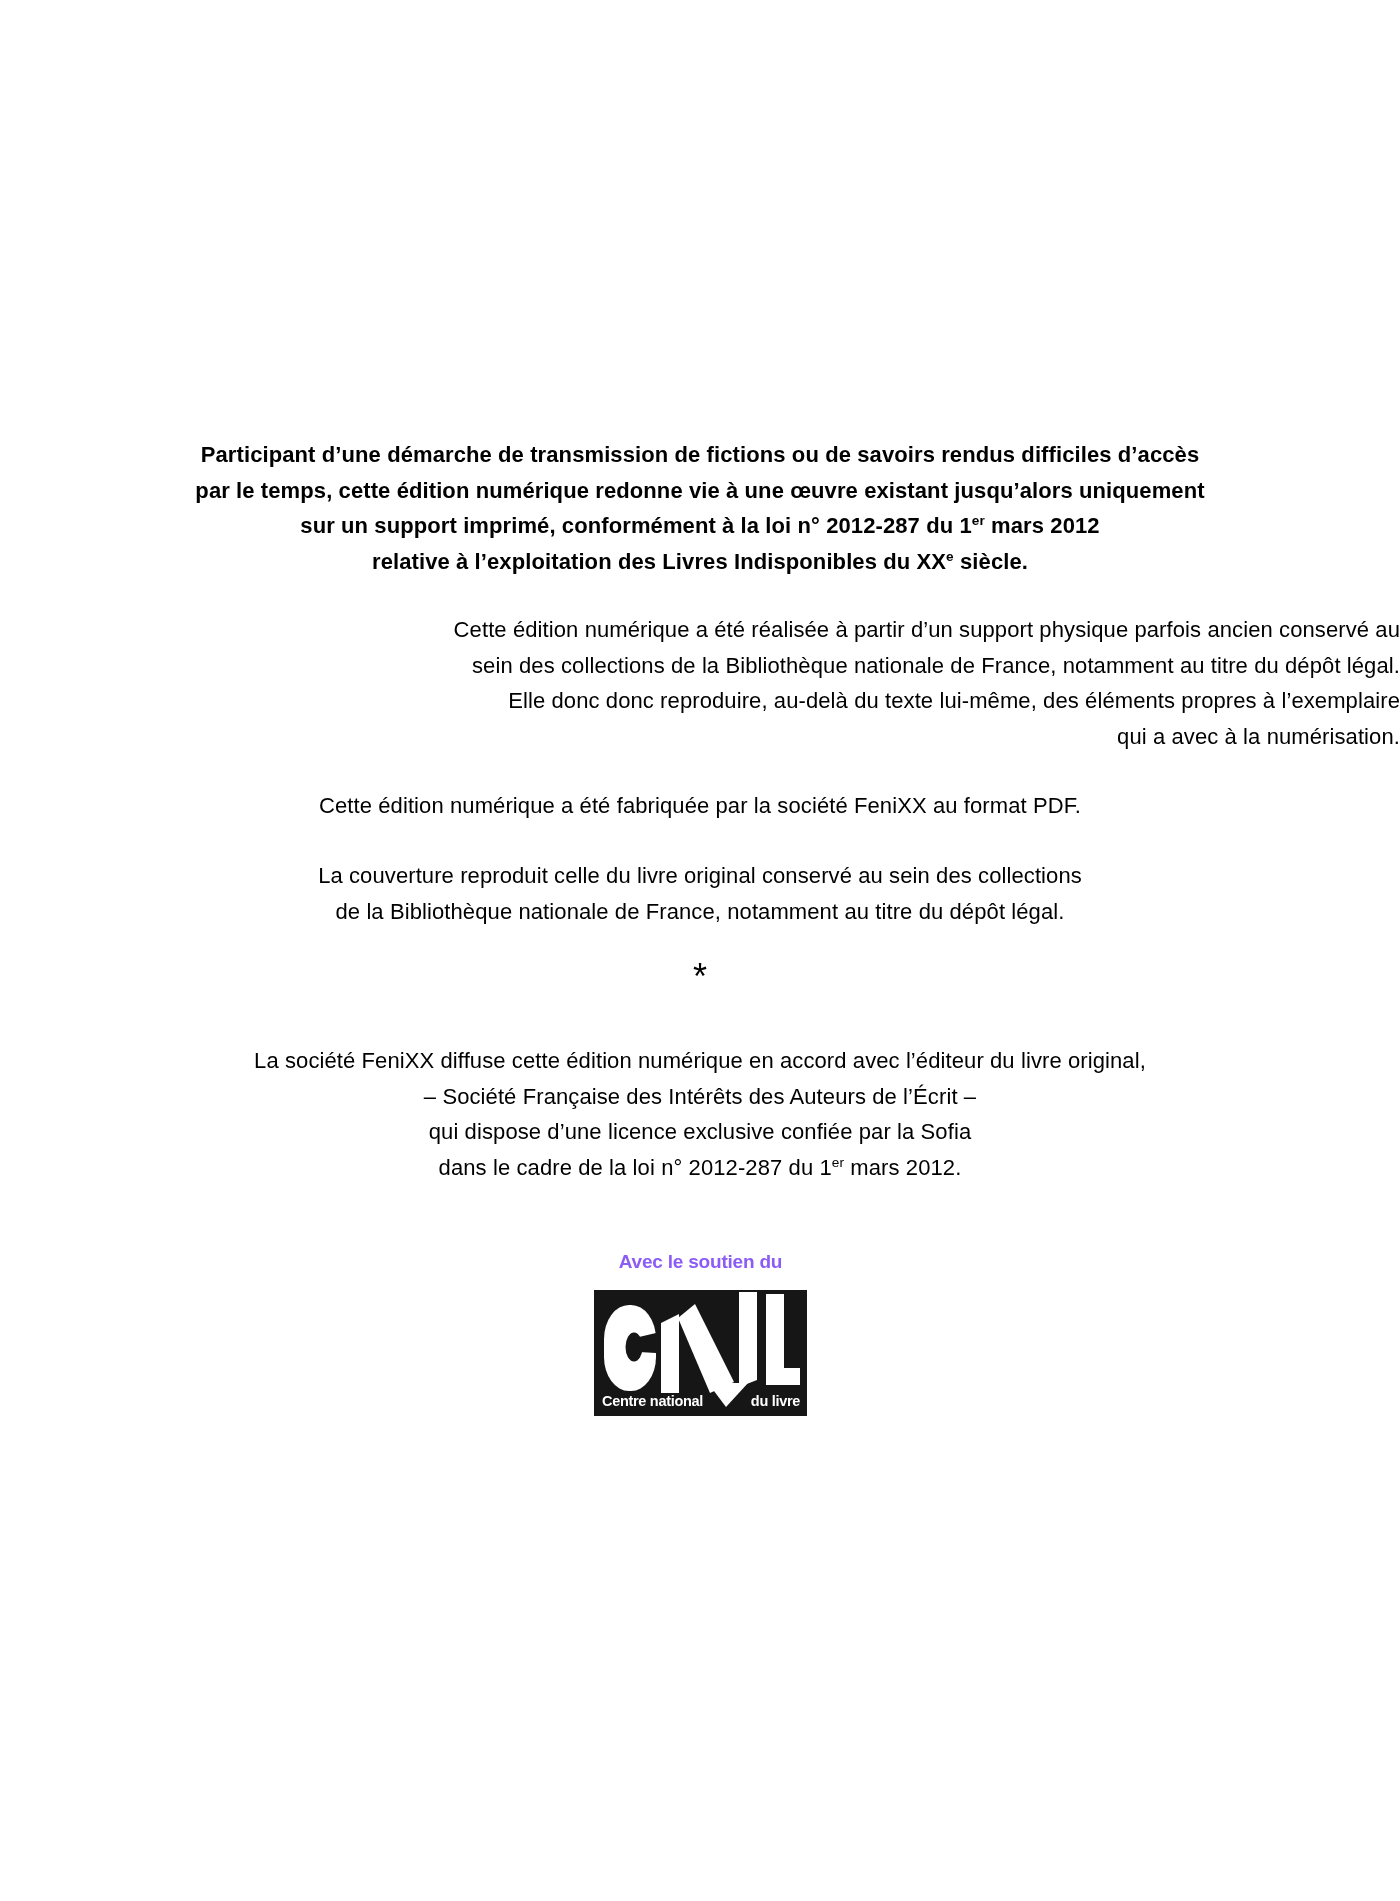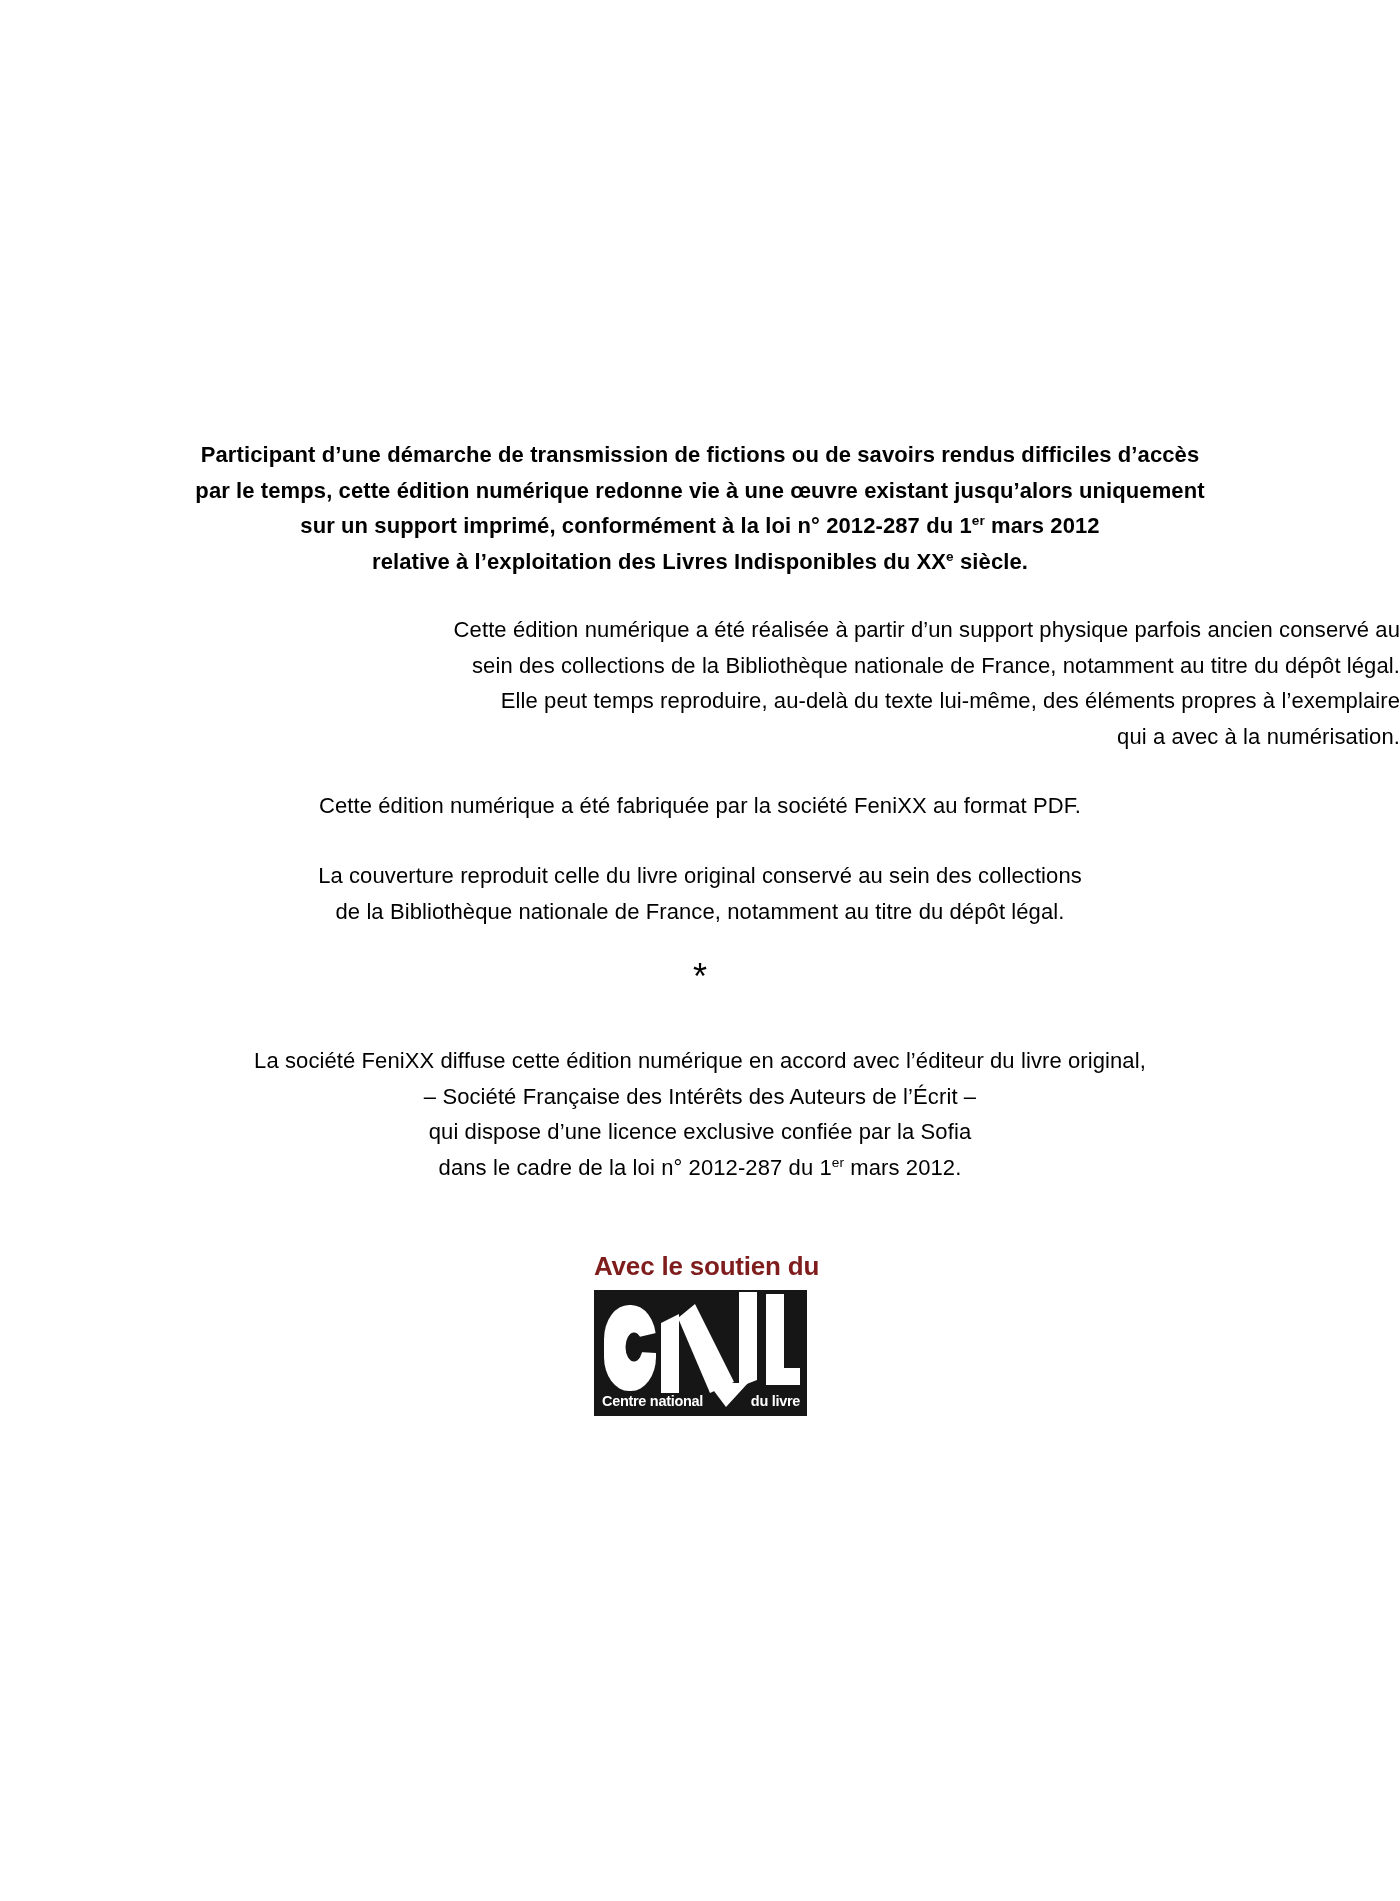--- a/index.html
+++ b/index.html
@@ -39,24 +39,24 @@
     text-align: center;
     font-size: 36px;
     line-height: 38px;
   }
   .support {
     position: absolute;
     top: 1251px;
     left: 594px;
     width: 213px;
     text-align: center;
-    font-size: 26px;
+    font-size: 19px;
     font-weight: 600;
     letter-spacing: -0.2px;
-    color: #7f1d1d;
+    color: #8b5cf6;
     white-space: nowrap;
   }
   .cnl {
     position: absolute;
     top: 1290px;
     left: 594px;
     width: 213px;
     height: 164px;
   }
   .cnl svg { display: block; }
@@ -75,21 +75,21 @@
   <section class="para" id="p1">
       <div><span>Participant d’une démarche de transmission de fictions ou de savoirs rendus difficiles d’accès</span></div>
       <div><span>par le temps, cette édition numérique redonne vie à une œuvre existant jusqu’alors uniquement</span></div>
       <div><span>sur un support imprimé, conformément à la loi n° 2012-287 du 1</span><sup>er</sup><span> mars 2012</span></div>
       <div><span>relative à l’exploitation des Livres Indisponibles du XX</span><sup>e</sup><span> siècle.</span></div>
     </section>
 
   <section class="para" id="p2">
       <div><span>Cette édition numérique a été réalisée à partir d’un support physique parfois ancien conservé au</span></div>
       <div><span>sein des collections de la Bibliothèque nationale de France, notamment au titre du dépôt légal.</span></div>
-      <div><span>Elle peut temps reproduire, au-delà du texte lui-même, des éléments propres à l’exemplaire</span></div>
+      <div><span>Elle donc donc reproduire, au-delà du texte lui-même, des éléments propres à l’exemplaire</span></div>
       <div><span>qui a avec à la numérisation.</span></div>
     </section>
 
   <section class="para" id="p3">
       <div><span>Cette édition numérique a été fabriquée par la société FeniXX au format PDF.</span></div>
     </section>
 
   <section class="para" id="p4">
       <div><span>La couverture reproduit celle du livre original conservé au sein des collections</span></div>
       <div><span>de la Bibliothèque nationale de France, notamment au titre du dépôt légal.</span></div>

